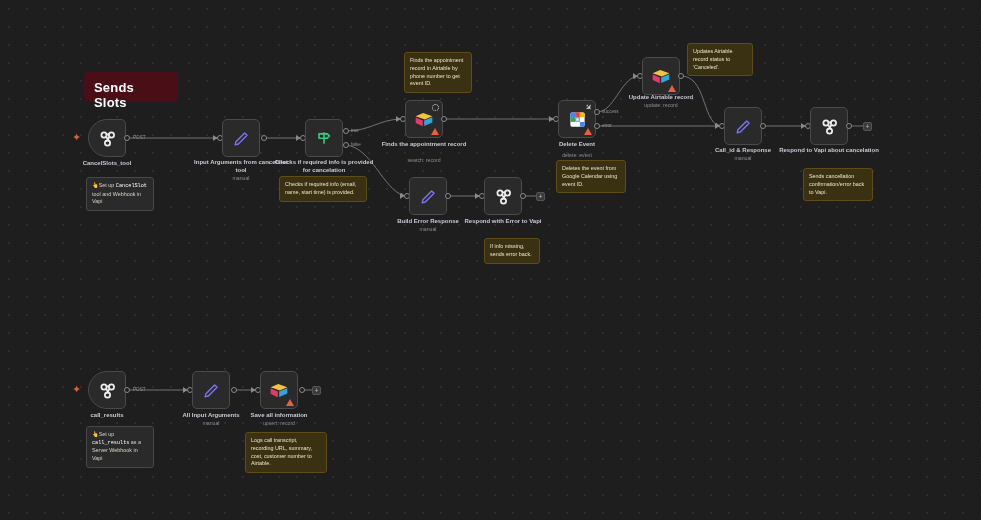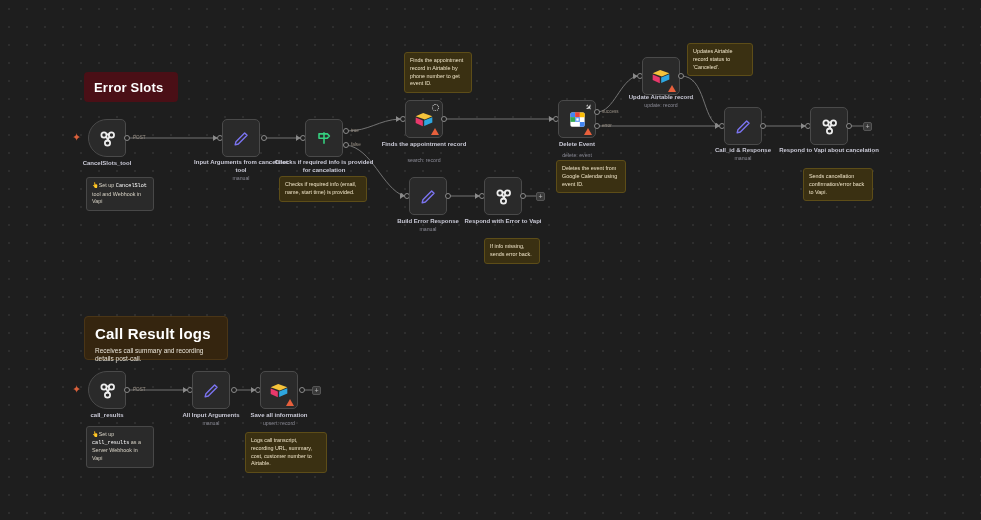--- a/index.html
+++ b/index.html
@@ -179,21 +179,21 @@
 
       <path d="M523,196 L536,196"></path>
 
       <path d="M127,390 L187,390" marker-end="url(#ah)"></path>
       <path d="M234,390 L255,390" marker-end="url(#ah)"></path>
       <path d="M302,390 L313,390"></path>
     </g>
   </svg>
 
   <div class="abs section-block" style="left:84px; top:72px; width:94px; height:30px; background:#4a0f16;">
-    <div class="s-title" style="font-size:13px;">Error Slots</div>
+    <div class="s-title" style="font-size:13px;">Sends Slots</div>
   </div>
 
   <div class="star-start" style="left:72px; top:132px;">✦</div>
   <div class="node trigger" style="left:88px; top:119px;">
     <svg width="21" height="21" viewBox="0 0 24 24">
       <g fill="none" stroke="#ededed" stroke-width="2" stroke-linecap="round">
         <circle cx="8" cy="8" r="3"></circle>
         <circle cx="16.5" cy="8" r="3"></circle>
         <circle cx="12" cy="17" r="3"></circle>
         <path d="M10.6 10.2 L13.4 14.6"></path>
@@ -345,24 +345,20 @@
         <path d="M14.2 10.3 L11.2 15"></path>
         <path d="M10.9 7.3 L13.8 7.3"></path>
       </g>
     </svg>
   </div>
   <div class="port" style="left:520px; top:193px;"></div>
   <div class="plus-end" style="left:536px; top:192px;">+</div>
   <div class="node-label" style="left:453px; top:217px;">Respond with Error to Vapi</div>
   <div class="sticky" style="left:484px; top:238px; width:56px;">If info missing, sends error back.</div>
 
-  <div class="abs section-block" style="left:84px; top:316px; width:144px; height:44px; background:#35250f; border:1px solid #4a3516;">
-    <div class="s-title">Call Result logs</div>
-    <div class="s-sub">Receives call summary and recording details post-call.</div>
-  </div>
 
   <div class="star-start" style="left:72px; top:384px;">✦</div>
   <div class="node trigger" style="left:88px; top:371px;">
     <svg width="21" height="21" viewBox="0 0 24 24">
       <g fill="none" stroke="#ededed" stroke-width="2" stroke-linecap="round">
         <circle cx="8" cy="8" r="3"></circle>
         <circle cx="16.5" cy="8" r="3"></circle>
         <circle cx="12" cy="17" r="3"></circle>
         <path d="M10.6 10.2 L13.4 14.6"></path>
         <path d="M14.2 10.3 L11.2 15"></path>

